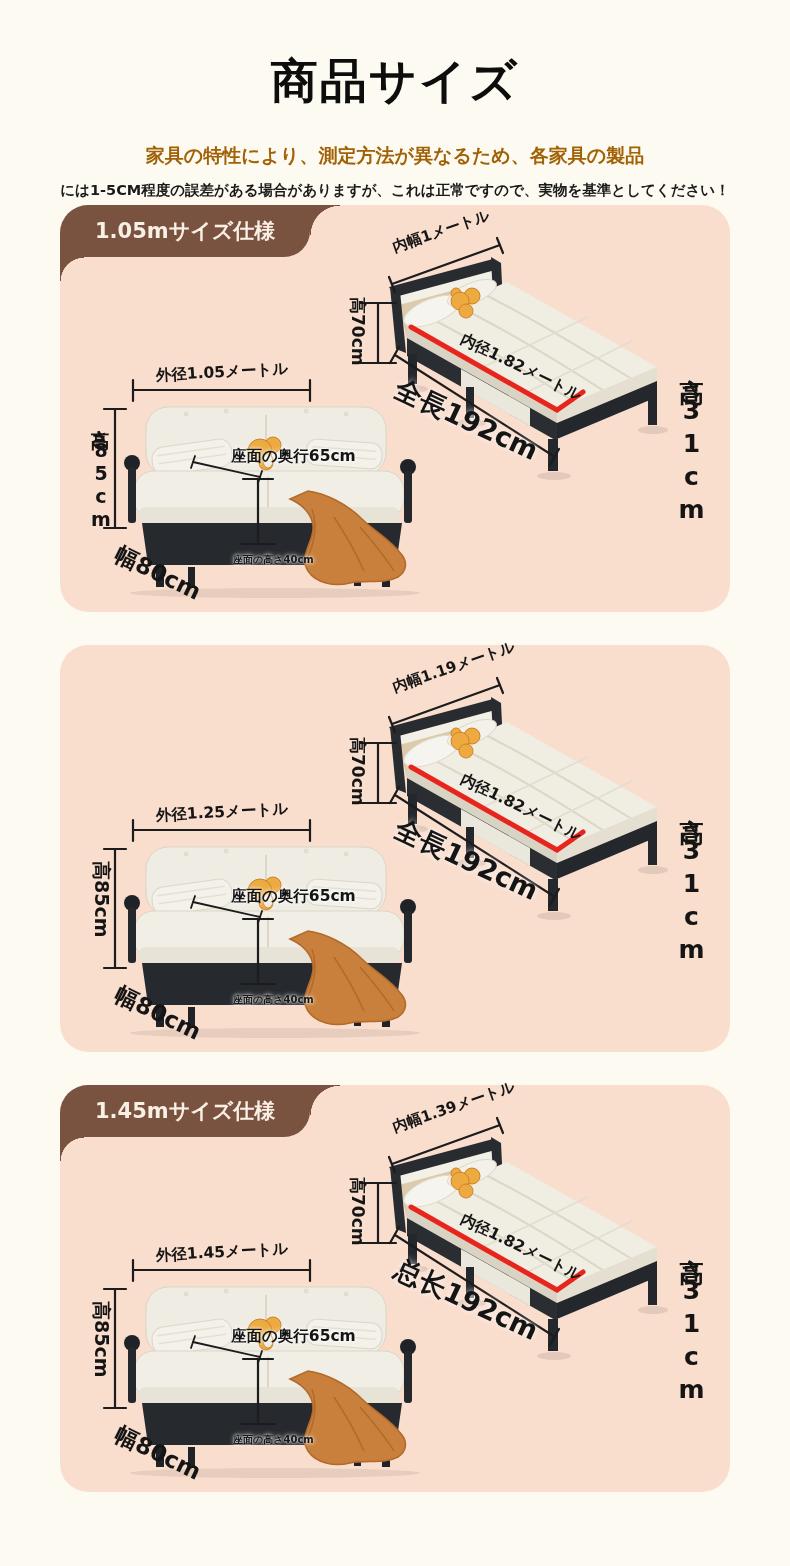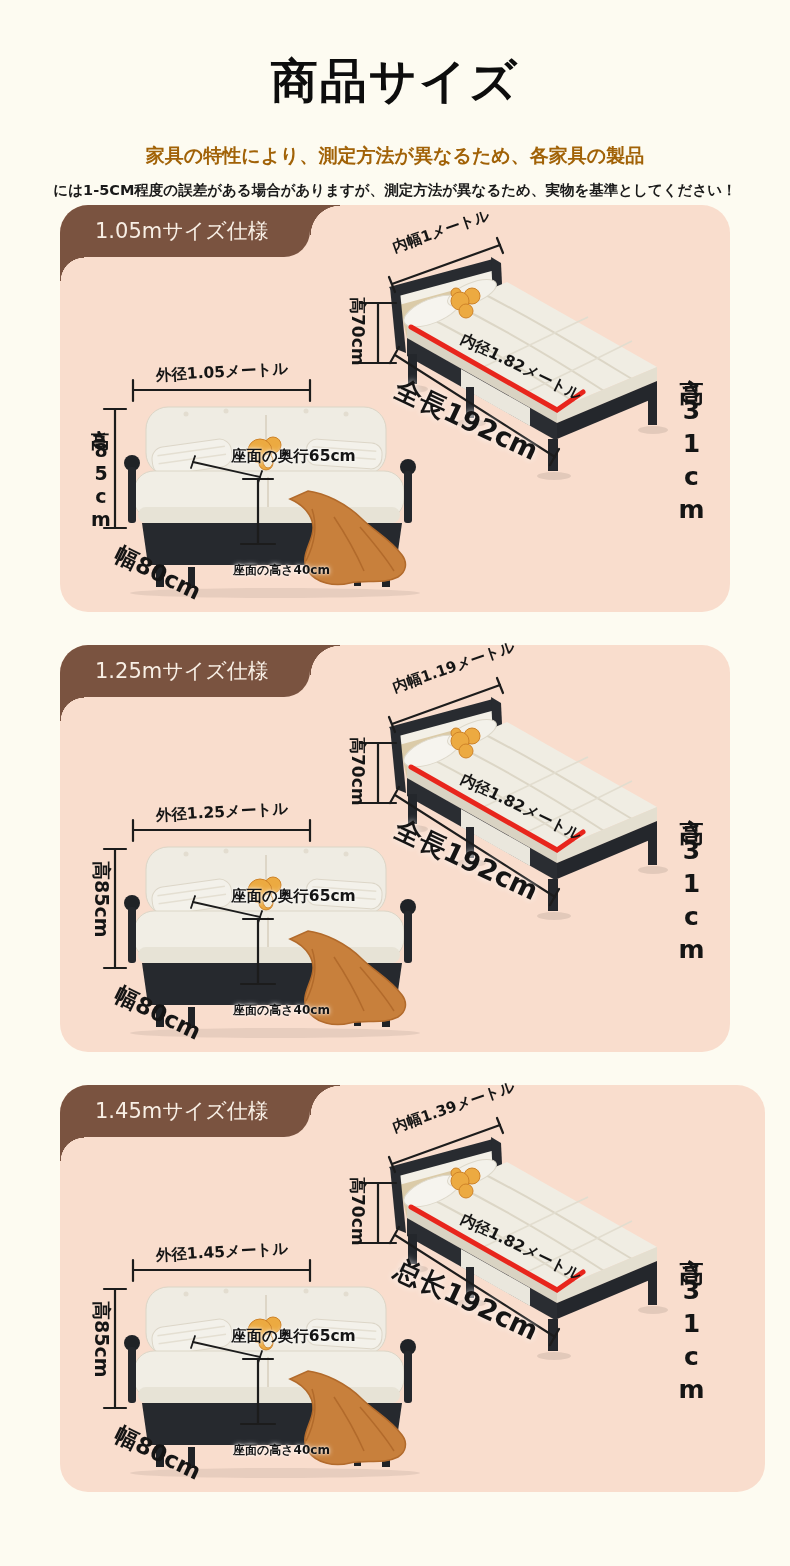--- a/index.html
+++ b/index.html
@@ -13,70 +13,70 @@
   .header{height:205px;box-sizing:border-box;padding-top:50px;text-align:center;}
   .page-title{font-size:47px;font-weight:900;letter-spacing:2px;margin:0;color:#0d0d0d;}
   .sub1{margin:30px 0 0 0;font-size:19px;font-weight:700;color:#a16207;}
   .sub2{margin:12px 0 0 0;font-size:14.5px;font-weight:600;color:#1a1a1a;}
   
   #sections{width:670px;margin:0 auto;}
   .section{
     position:relative;width:670px;height:407px;margin-bottom:33px;
     background:var(--panel-bg,#f9ddcd);border-radius:28px;
   }
-  .section:last-child{margin-bottom:0;padding-left:35px;}
+  .section:last-child{margin-bottom:0;}
   .tab{
     position:absolute;left:0;top:0;width:250px;height:52px;
     background:var(--tab-bg,#7a5340);
     border-radius:28px 0 26px 0;
     display:flex;align-items:center;box-sizing:border-box;padding-left:35px;
   }
   .tab::after{ 
     content:"";position:absolute;left:100%;top:0;width:30px;height:30px;
     background:radial-gradient(circle at 100% 100%, rgba(0,0,0,0) 29px, var(--tab-bg,#7a5340) 29.5px);
   }
   .tab::before{ 
     content:"";position:absolute;left:0;top:100%;width:24px;height:24px;
     background:radial-gradient(circle at 100% 100%, rgba(0,0,0,0) 23px, var(--tab-bg,#7a5340) 23.5px);
   }
-  .tab-label{font-size:21px;font-weight:400;color:var(--tab-text,#f8efe5);white-space:nowrap;}
+  .tab-label{font-size:21px;font-weight:700;color:var(--tab-text,#f8efe5);white-space:nowrap;}
   
   .bed{position:absolute;left:260px;top:8px;width:392px;height:365px;}
   .bed svg{position:absolute;left:0;top:0;}
   .sofa{position:absolute;left:30px;top:148px;width:410px;height:256px;}
   .sofa svg{position:absolute;left:0;top:0;}
   .lbl{position:absolute;white-space:nowrap;font-weight:700;color:#151515;}
   
   .bed-inner-width{left:70px;top:26px;font-size:15px;transform:rotate(-19deg);transform-origin:left top;}
   .bed-head-height{left:26px;top:84px;font-size:17px;writing-mode:vertical-rl;text-orientation:sideways;}
   .bed-inner-length{left:146px;top:116px;font-size:15.5px;transform:rotate(26deg);transform-origin:left top;}
   .bed-total-length{left:84px;top:158px;font-size:27px;font-weight:800;transform:rotate(25deg);transform-origin:left top;
                     text-shadow:0 0 6px rgba(255,255,255,.85);}
   .bed-frame-height{right:4px;top:146px;font-size:25px;font-weight:800;writing-mode:vertical-rl;
                     text-orientation:upright;letter-spacing:4px;}
   
   .sofa-outer-width{left:40px;top:9px;width:184px;text-align:center;font-size:15.5px;transform:rotate(-3deg);}
   .sofa-height{left:-2px;top:68px;font-size:19px;writing-mode:vertical-rl;text-orientation:sideways;}
   #sections .section:first-child .sofa-height{text-orientation:upright;letter-spacing:1px;top:62px;}
   .sofa-seat-depth{left:141px;top:93px;font-size:15.5px;
                    text-shadow:0 0 5px rgba(255,255,255,.95),0 0 2px rgba(255,255,255,.9);}
-  .sofa-seat-height{left:143px;top:209px;font-size:12px;
+  .sofa-seat-height{left:143px;top:200px;font-size:10px;
                     text-shadow:0 0 5px rgba(255,255,255,.95),0 0 2px rgba(255,255,255,.9);}
   .sofa-width{left:33px;top:186px;font-size:23px;font-weight:800;transform:rotate(26deg);transform-origin:left top;}
   
   .dim{stroke:var(--ink,#1c1c1c);stroke-width:2.2;stroke-linecap:round;}
   .dim-thin{stroke:var(--ink,#1c1c1c);stroke-width:1.8;stroke-linecap:round;}
 </style>
 </head>
 <body>
 
 <div class="header">
   <h1 class="page-title">商品サイズ</h1>
   <p class="sub1">家具の特性により、測定方法が異なるため、各家具の製品</p>
-  <p class="sub2">には1-5CM程度の誤差がある場合がありますが、測定方法が異なるため、実物を基準としてください！</p>
+  <p class="sub2">には1-5CM程度の誤差がある場合がありますが、これは正常ですので、実物を基準としてください！</p>
 </div>
 
 <div id="sections">
   <div class="section">
     <div class="tab">
       <span class="tab-label">1.05mサイズ仕様</span>
     </div>
 
     <div class="bed">
       <svg width="350" height="350" viewBox="0 0 350 350">
@@ -223,23 +223,20 @@
       </svg>
       <div class="lbl sofa-outer-width">外径1.05メートル</div>
       <div class="lbl sofa-height">高さ85cm</div>
       <div class="lbl sofa-seat-depth">座面の奥行65cm</div>
       <div class="lbl sofa-seat-height">座面の高さ40cm</div>
       <div class="lbl sofa-width">幅80cm</div>
     </div>
   </div>
 
   <div class="section">
-    <div class="tab">
-      <span class="tab-label">1.25mサイズ仕様</span>
-    </div>
 
     <div class="bed">
       <svg width="350" height="350" viewBox="0 0 350 350">
 
         <g>
           <polygon points="77,80 173,54 180,106 88,130" fill="#dbcba8"></polygon>
           <polygon points="77,80 173,54 175,66 79,92" fill="#f3f0e7"></polygon>
           <polygon points="69,74 173,46 179,56 75,84" fill="#282b30"></polygon>
           <polygon points="70,74 80,78 86,140 76,136" fill="#282b30"></polygon>
           <polygon points="171,44 181,50 184,112 174,108" fill="#282b30"></polygon>

